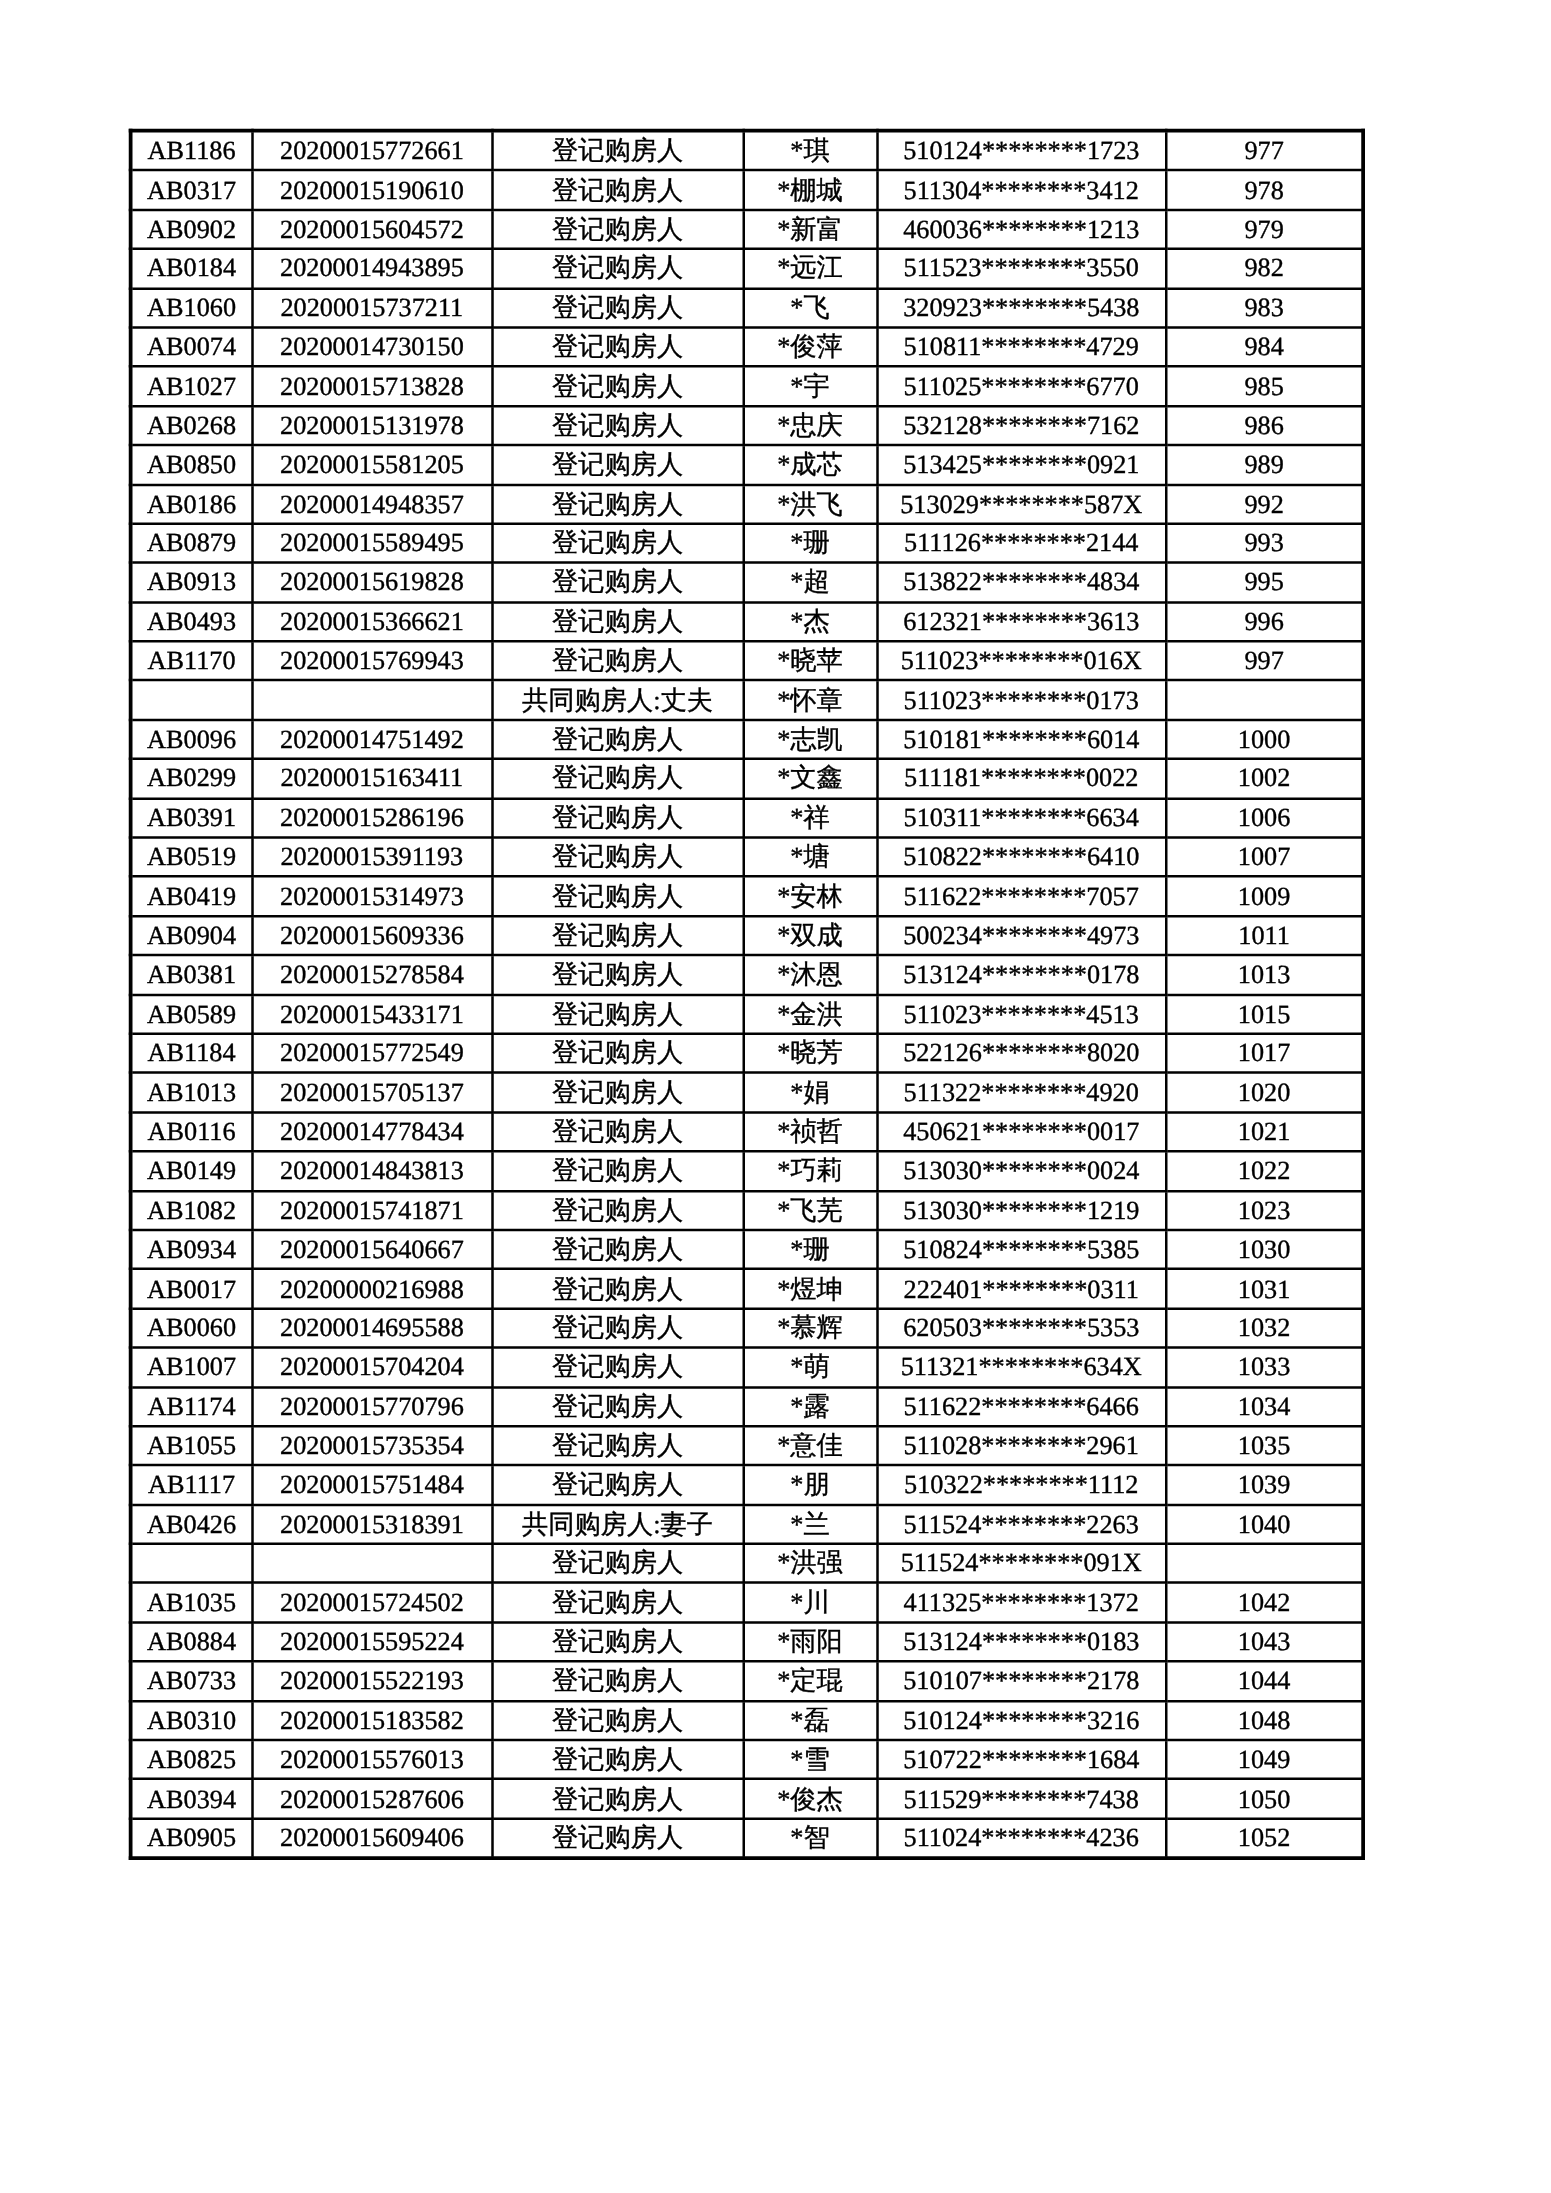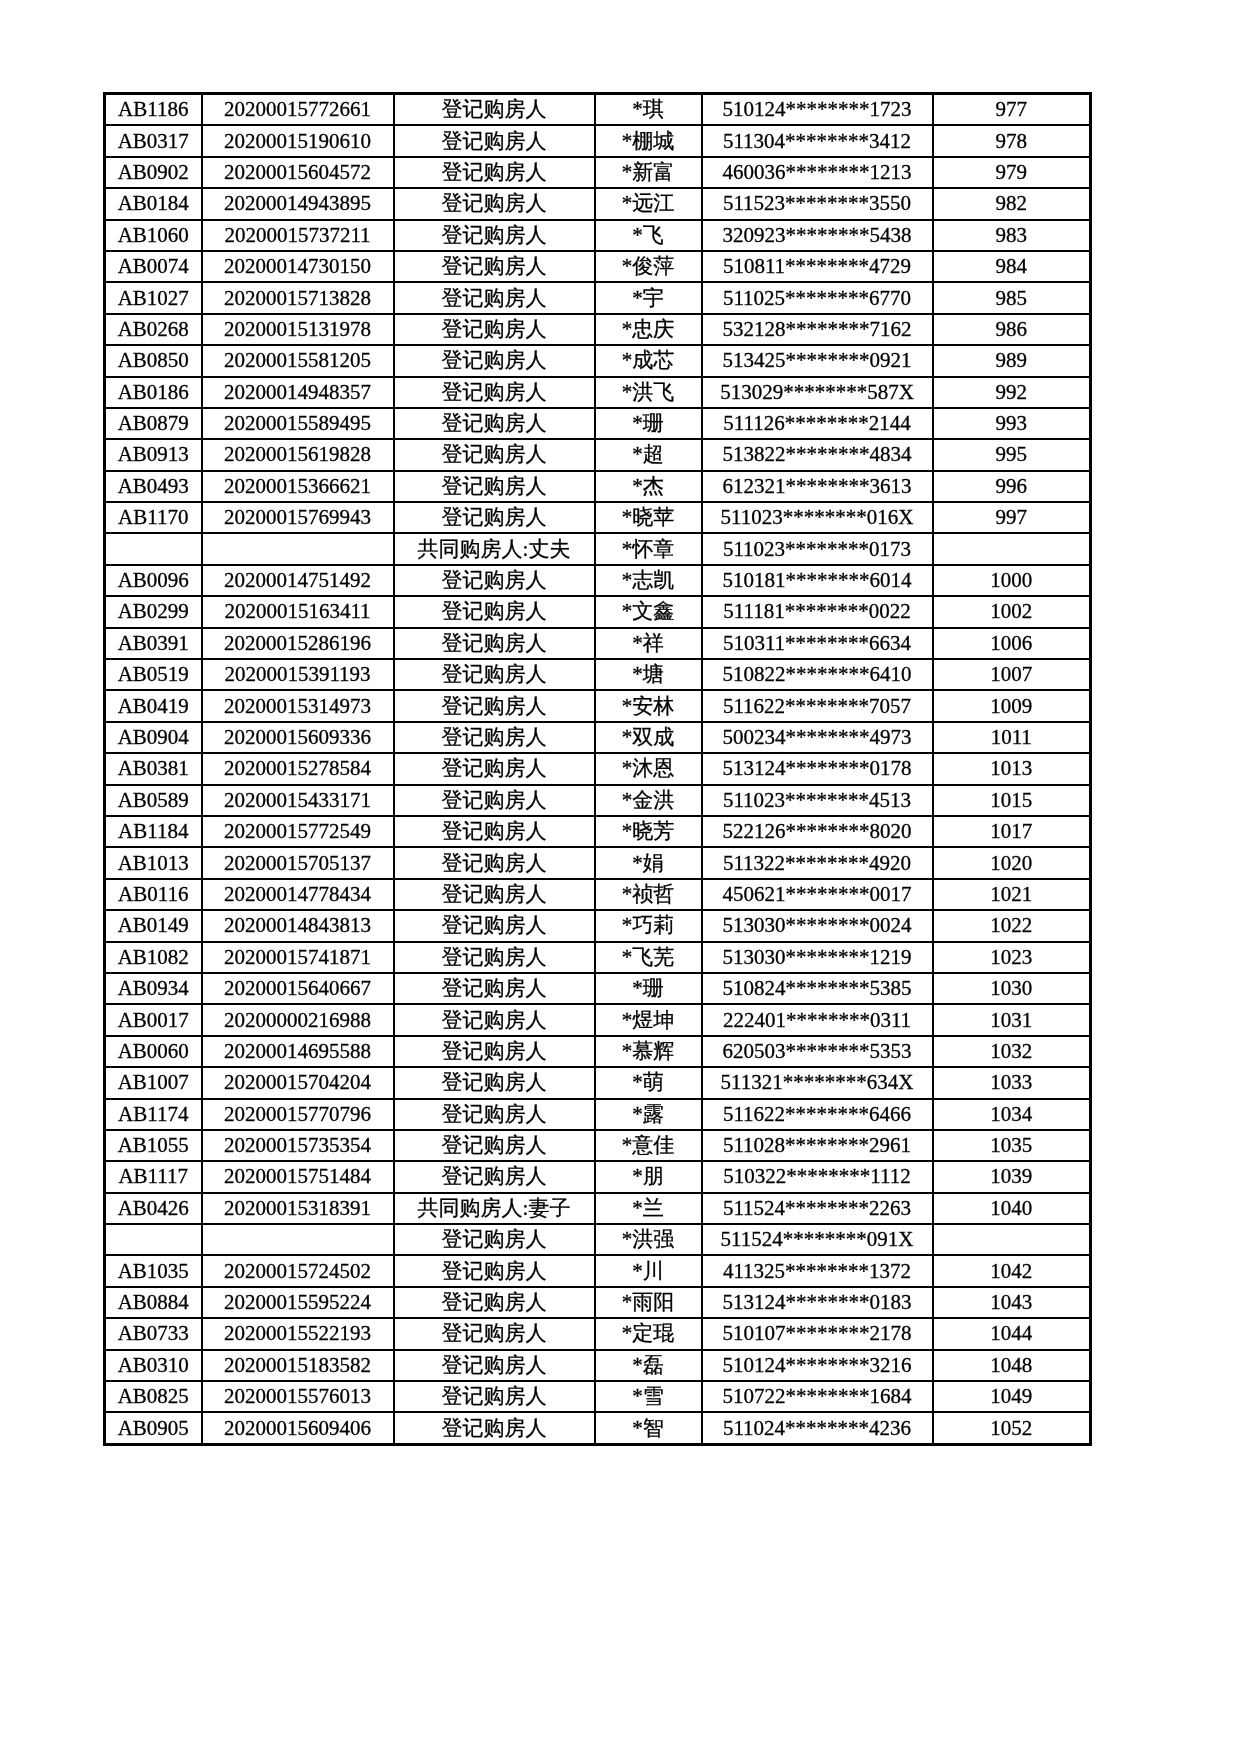--- a/index.html
+++ b/index.html
@@ -13,21 +13,21 @@
     height: 1754px;
     margin: 0 auto;
     background: #ffffff;
     overflow: hidden;
     font-family: "Liberation Serif", "DejaVu Serif", serif;
     color: #000000;
   }
   table.buyer-table {
     position: absolute;
     left: 103px;
-    top: 92px;
+    top: 103px;
     width: 986px;
     table-layout: fixed;
     border-collapse: collapse;
     border: 3px solid #000000;
   }
   table.buyer-table td {
     border: 2px solid #000000;
     height: 29.4px;
     padding: 0 2px;
     text-align: center;
@@ -385,20 +385,28 @@
         </tr>
         <tr>
           <td>AB0825</td>
           <td>20200015576013</td>
           <td>登记购房人</td>
           <td>*雪</td>
           <td>510722********1684</td>
           <td>1049</td>
         </tr>
         <tr>
+          <td>AB0394</td>
+          <td>20200015287606</td>
+          <td>登记购房人</td>
+          <td>*俊杰</td>
+          <td>511529********7438</td>
+          <td>1050</td>
+        </tr>
+        <tr>
           <td>AB0905</td>
           <td>20200015609406</td>
           <td>登记购房人</td>
           <td>*智</td>
           <td>511024********4236</td>
           <td>1052</td>
         </tr>
       </tbody>
   </table>
 </div>

